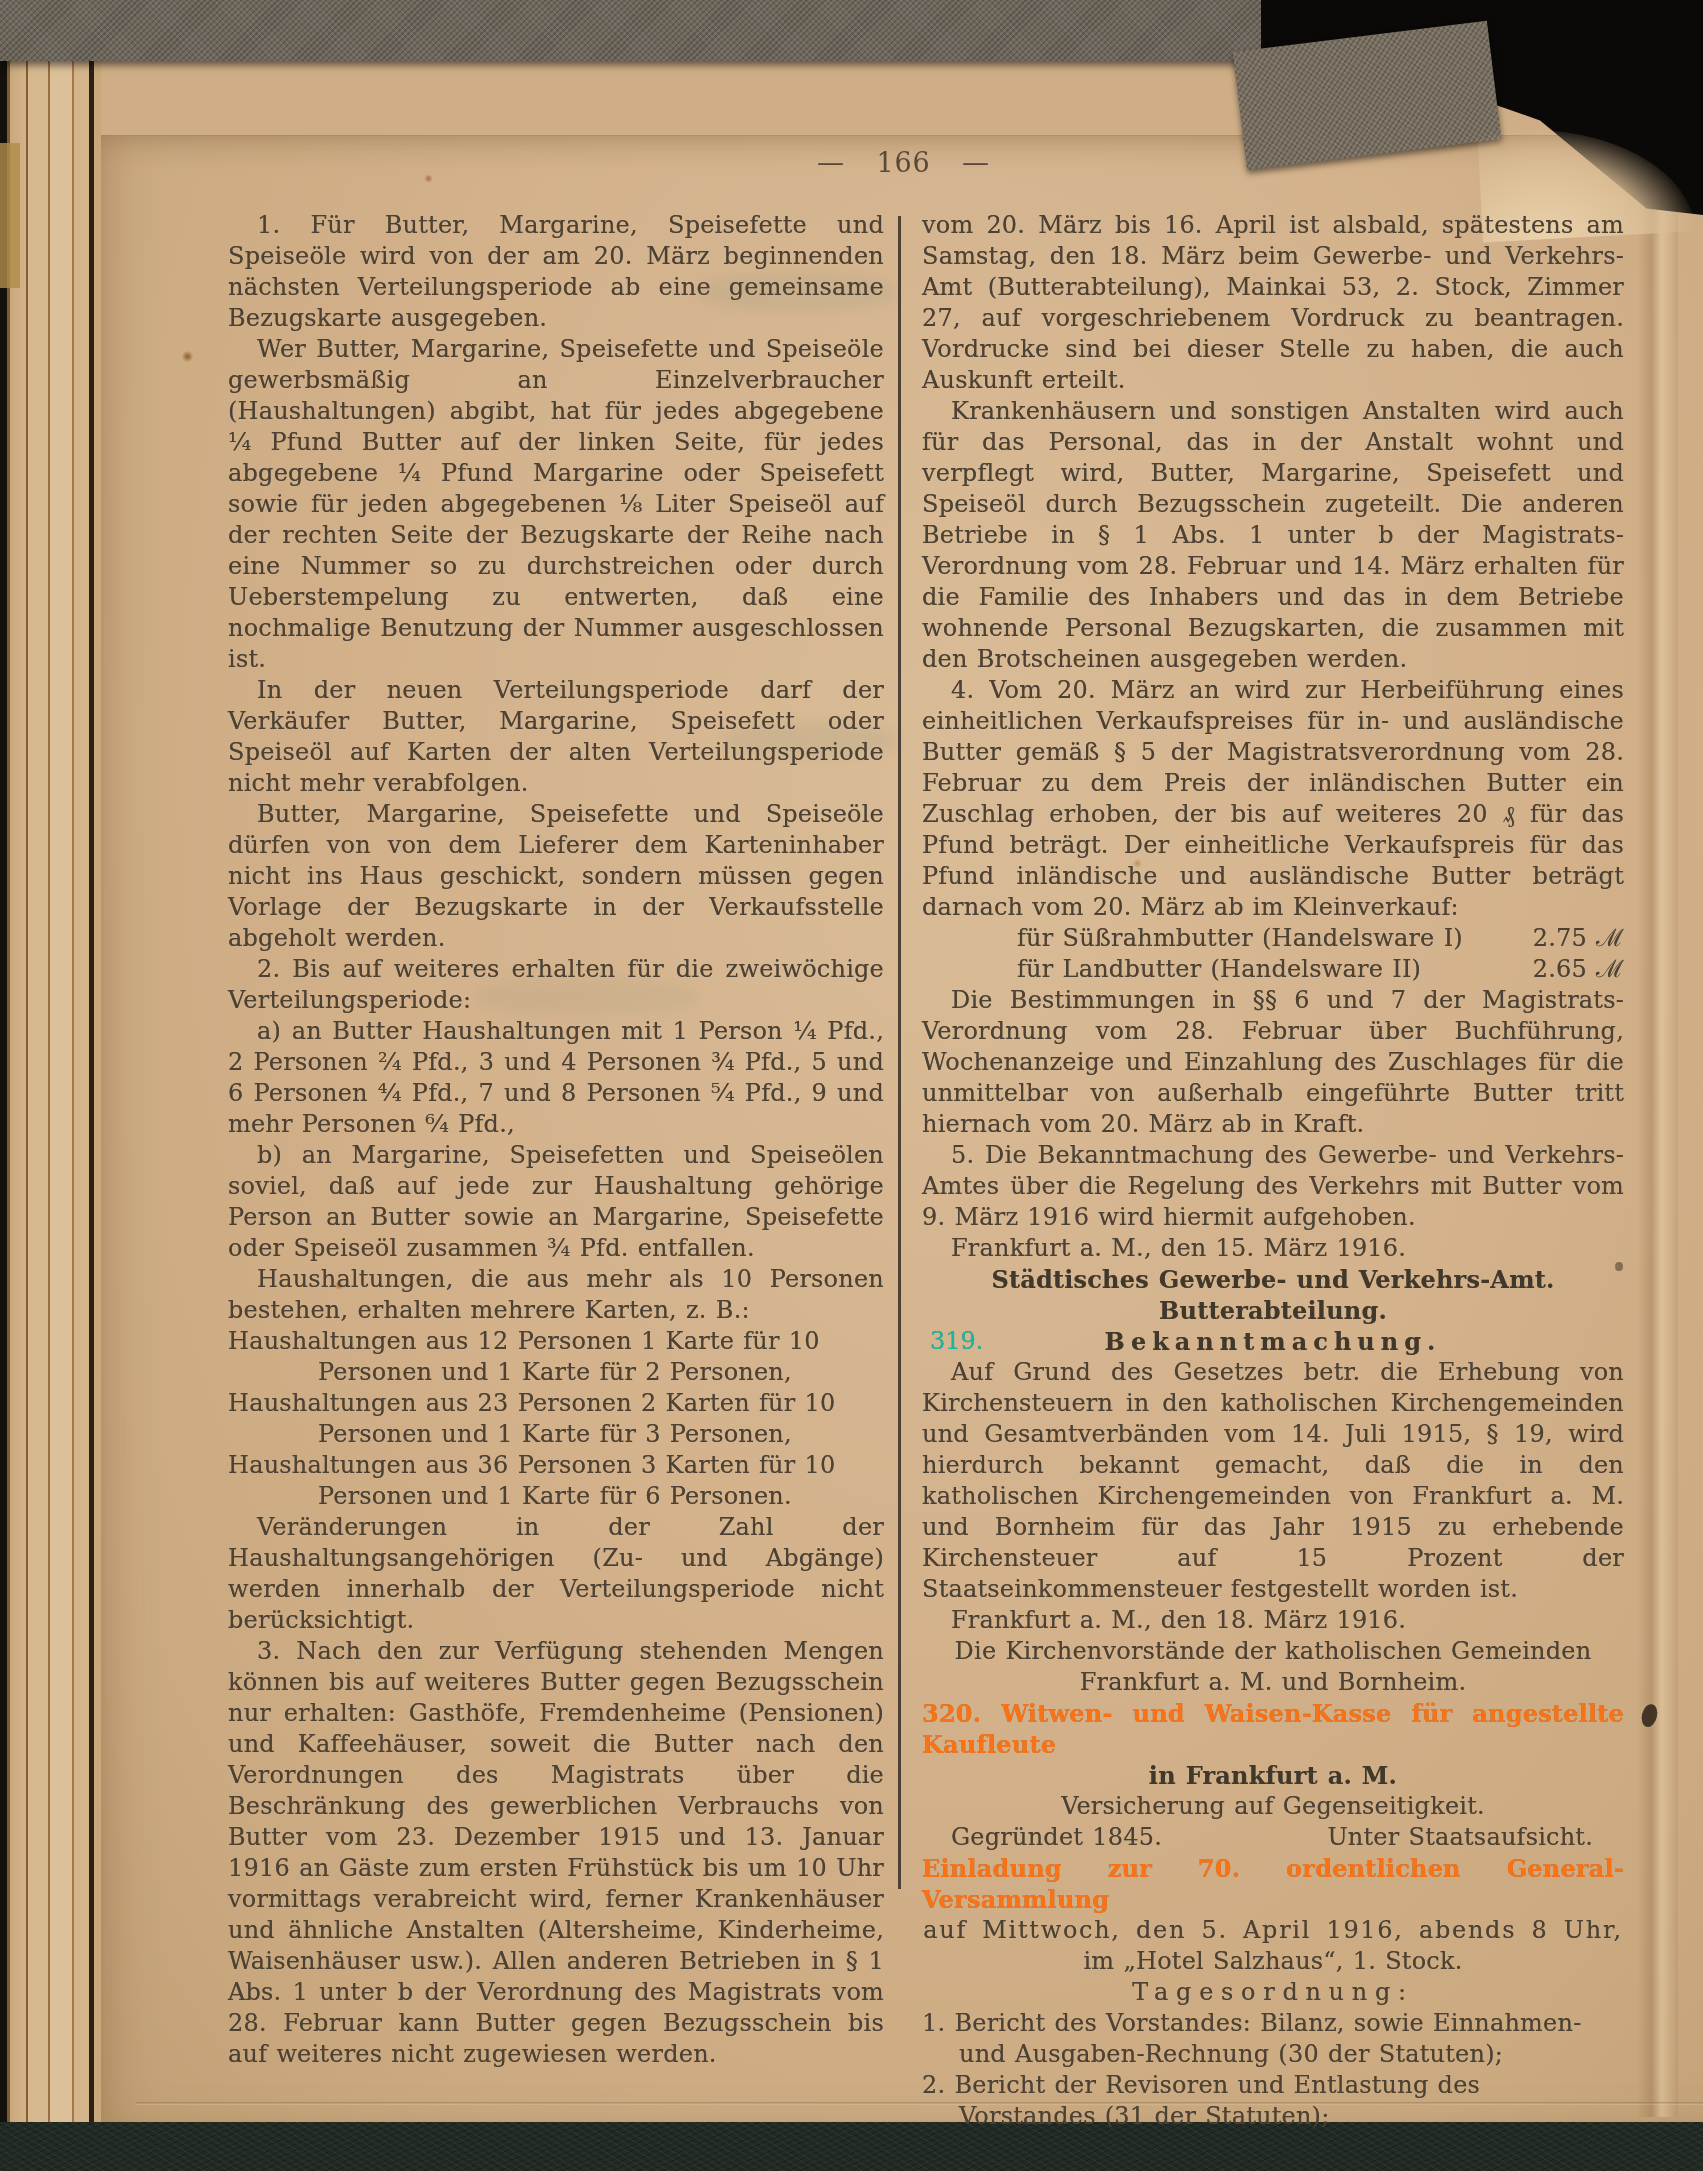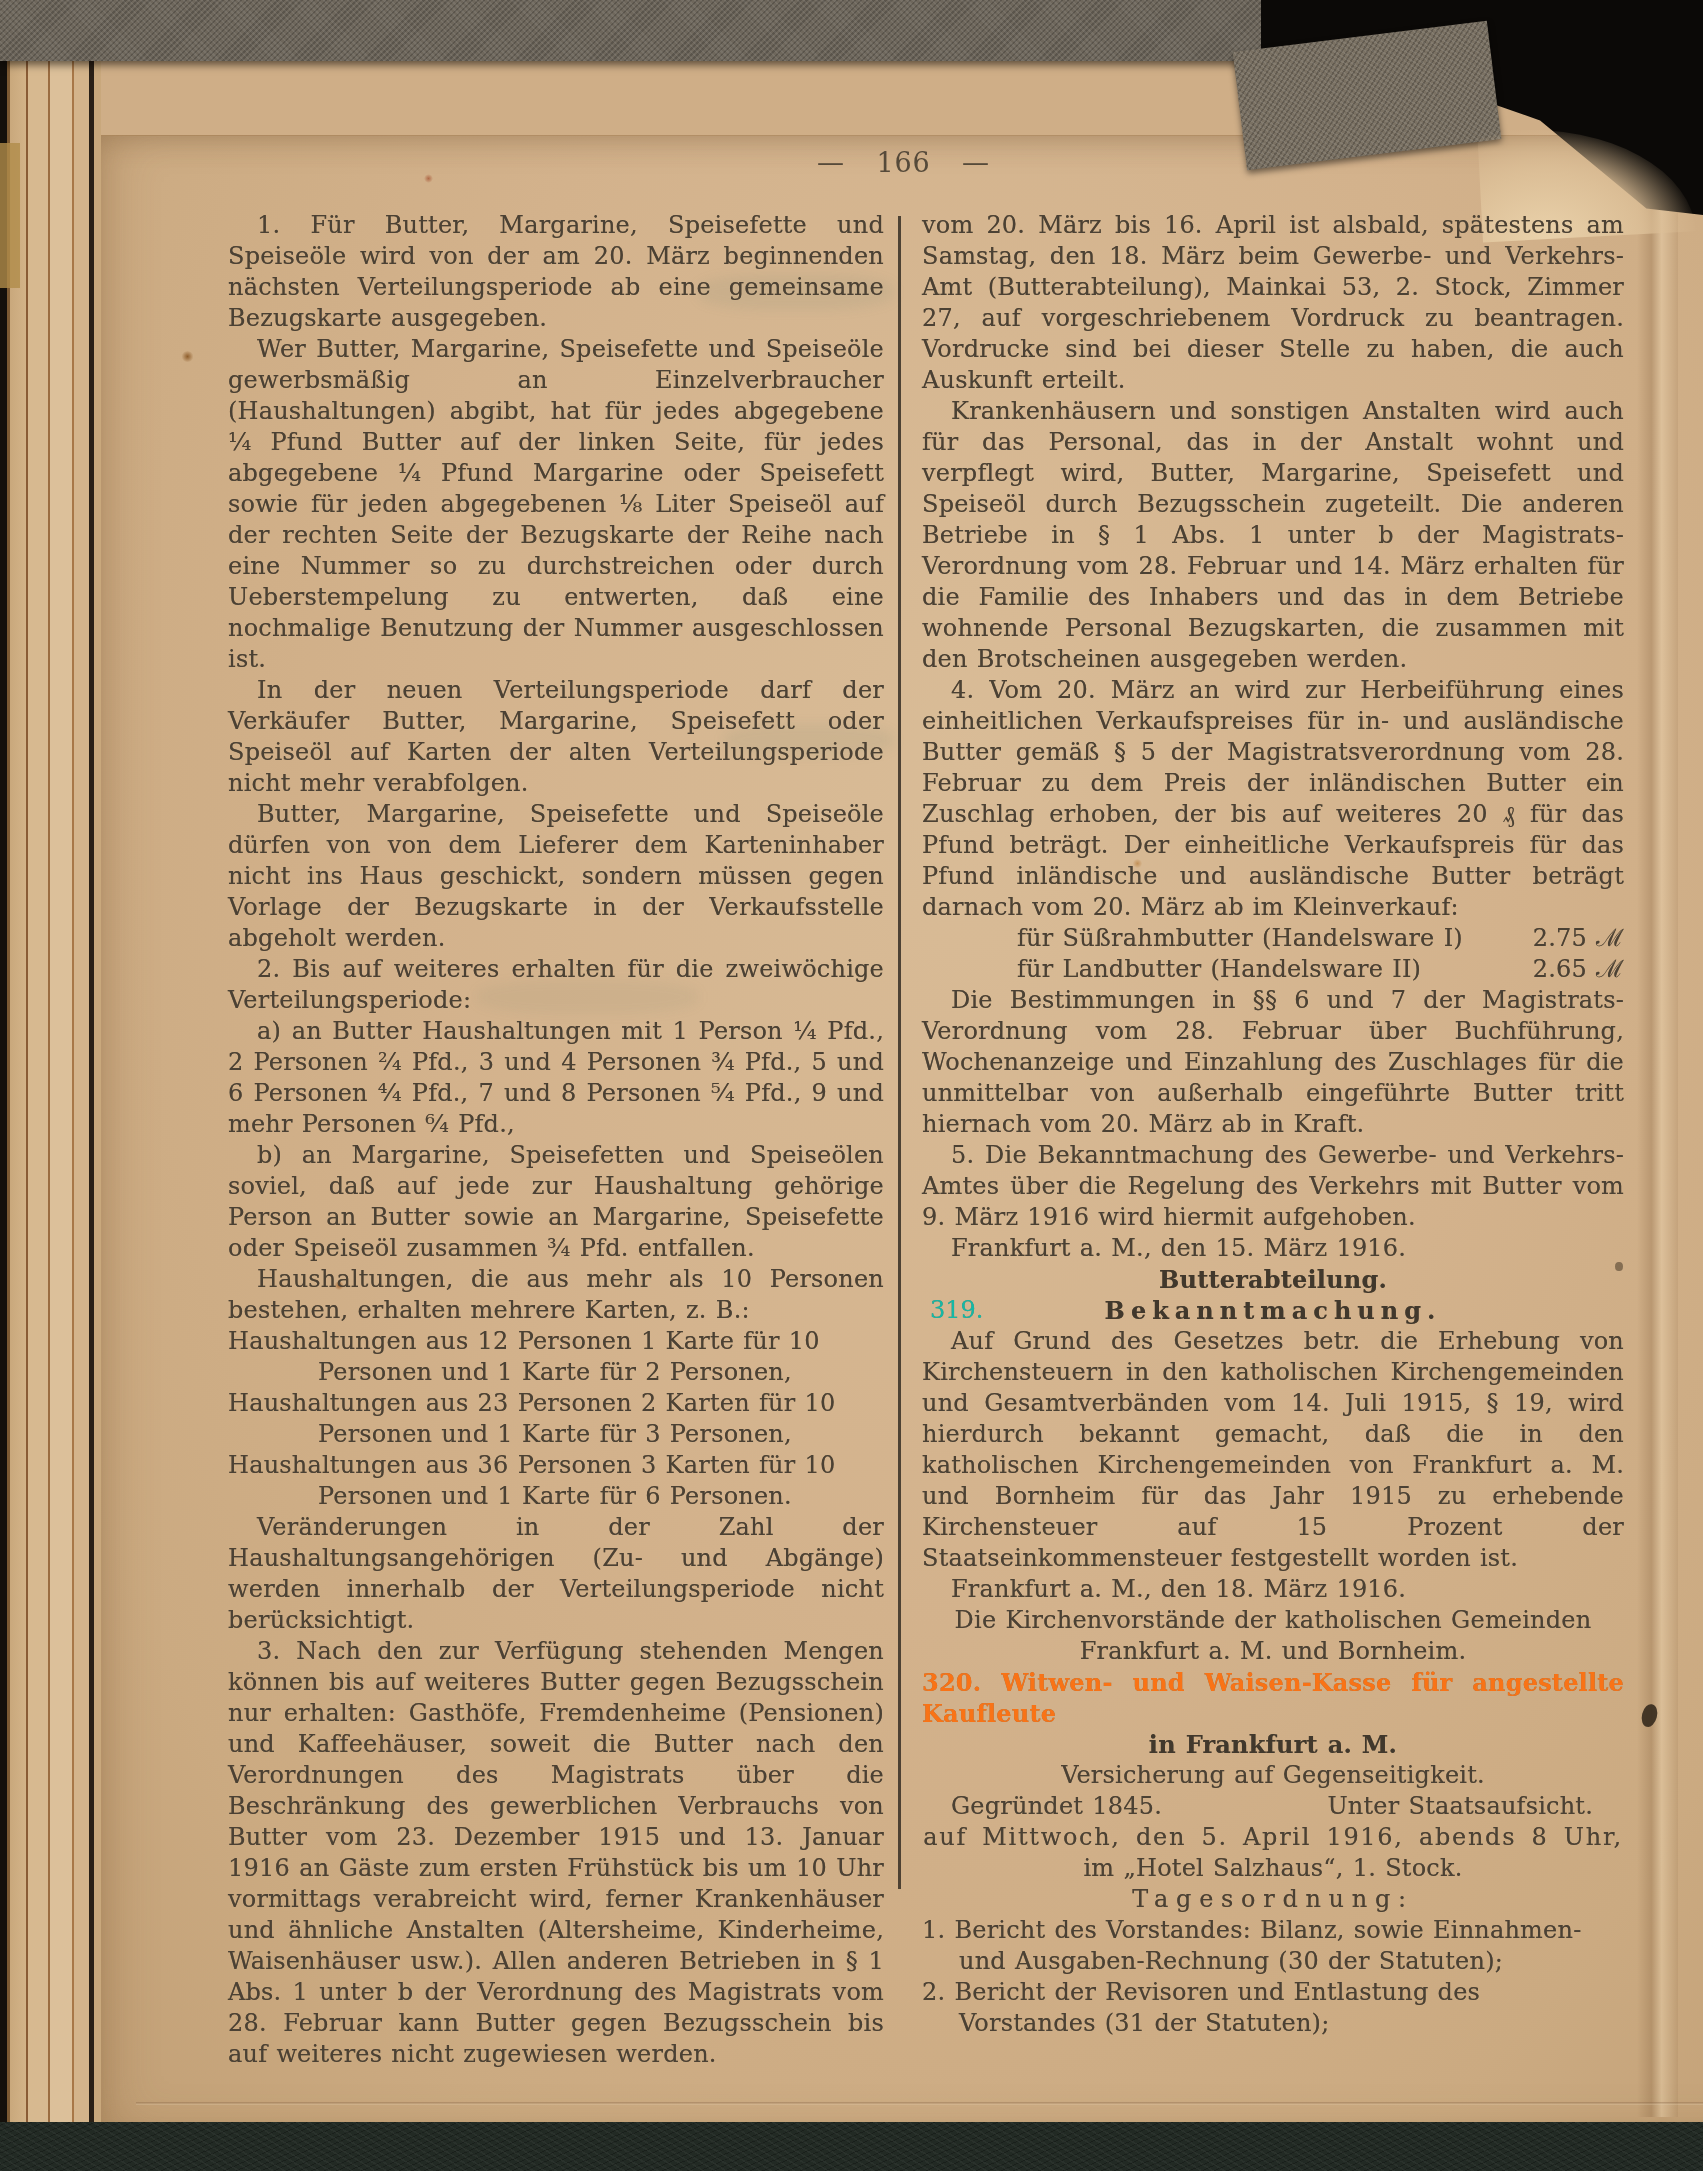--- a/index.html
+++ b/index.html
@@ -149,33 +149,35 @@
         <span class="pl">für Süßrahmbutter (Handelsware I)</span>
         <span class="pv">2.75 ℳ</span>
       </div>
       <div class="price ">
         <span class="pl">für Landbutter (Handelsware II)</span>
         <span class="pv">2.65 ℳ</span>
       </div>
       <p class="indent gap-sm">Die Bestimmungen in §§ 6 und 7 der Magistrats-Verordnung vom 28. Februar über Buchführung, Wochenanzeige und Einzahlung des Zuschlages für die unmittelbar von außerhalb eingeführte Butter tritt hiernach vom 20. März ab in Kraft.</p>
       <p class="indent">5. Die Bekanntmachung des Gewerbe- und Verkehrs-Amtes über die Regelung des Verkehrs mit Butter vom 9. März 1916 wird hiermit aufgehoben.</p>
       <p class="indent gap-xs">Frankfurt a. M., den 15. März 1916.</p>
+      <p class="centerbold">Städtisches Gewerbe- und Verkehrs-Amt.</p>
       <p class="centerbold">Butterabteilung.</p>
       <div class="hnum gap-lg"><span class="num">319.</span><span>Bekanntmachung.</span></div>
       <p class="indent gap-xs">Auf Grund des Gesetzes betr. die Erhebung von Kirchensteuern in den katholischen Kirchengemeinden und Gesamtverbänden vom 14. Juli 1915, § 19, wird hierdurch bekannt gemacht, daß die in den katholischen Kirchengemeinden von Frankfurt a. M. und Bornheim für das Jahr 1915 zu erhebende Kirchensteuer auf 15 Prozent der Staatseinkommensteuer festgestellt worden ist.</p>
       <p class="indent gap-xs">Frankfurt a. M., den 18. März 1916.</p>
       <p class="center">Die Kirchenvorstände der katholischen Gemeinden</p>
       <p class="center">Frankfurt a. M. und Bornheim.</p>
       <p class="bold gap-lg">320. Witwen- und Waisen-Kasse für angestellte Kaufleute</p>
       <p class="centerbold">in Frankfurt a. M.</p>
       <p class="center gap-md">Versicherung auf Gegenseitigkeit.</p>
       <div class="pair gap-md">
         <span class="l">Gegründet 1845.</span>
         <span class="r">Unter Staatsaufsicht.</span>
       </div>
+      <p class="bold gap-md">Einladung zur 70. ordentlichen General-Versammlung</p>
       <p class="spaced gap-xs">auf Mittwoch, den 5. April 1916, abends 8 Uhr,</p>
       <p class="center gap-xs">im „Hotel Salzhaus“, 1. Stock.</p>
       <p class="center spread gap-sm">Tagesordnung:</p>
       <p class="numbered gap-sm">1. Bericht des Vorstandes: Bilanz, sowie Einnahmen- und Ausgaben-Rechnung (30 der Statuten);</p>
       <p class="numbered gap-xs">2. Bericht der Revisoren und Entlastung des Vorstandes (31 der Statuten);</p>
     </div>
 </div>
 
 
 </body></html>

